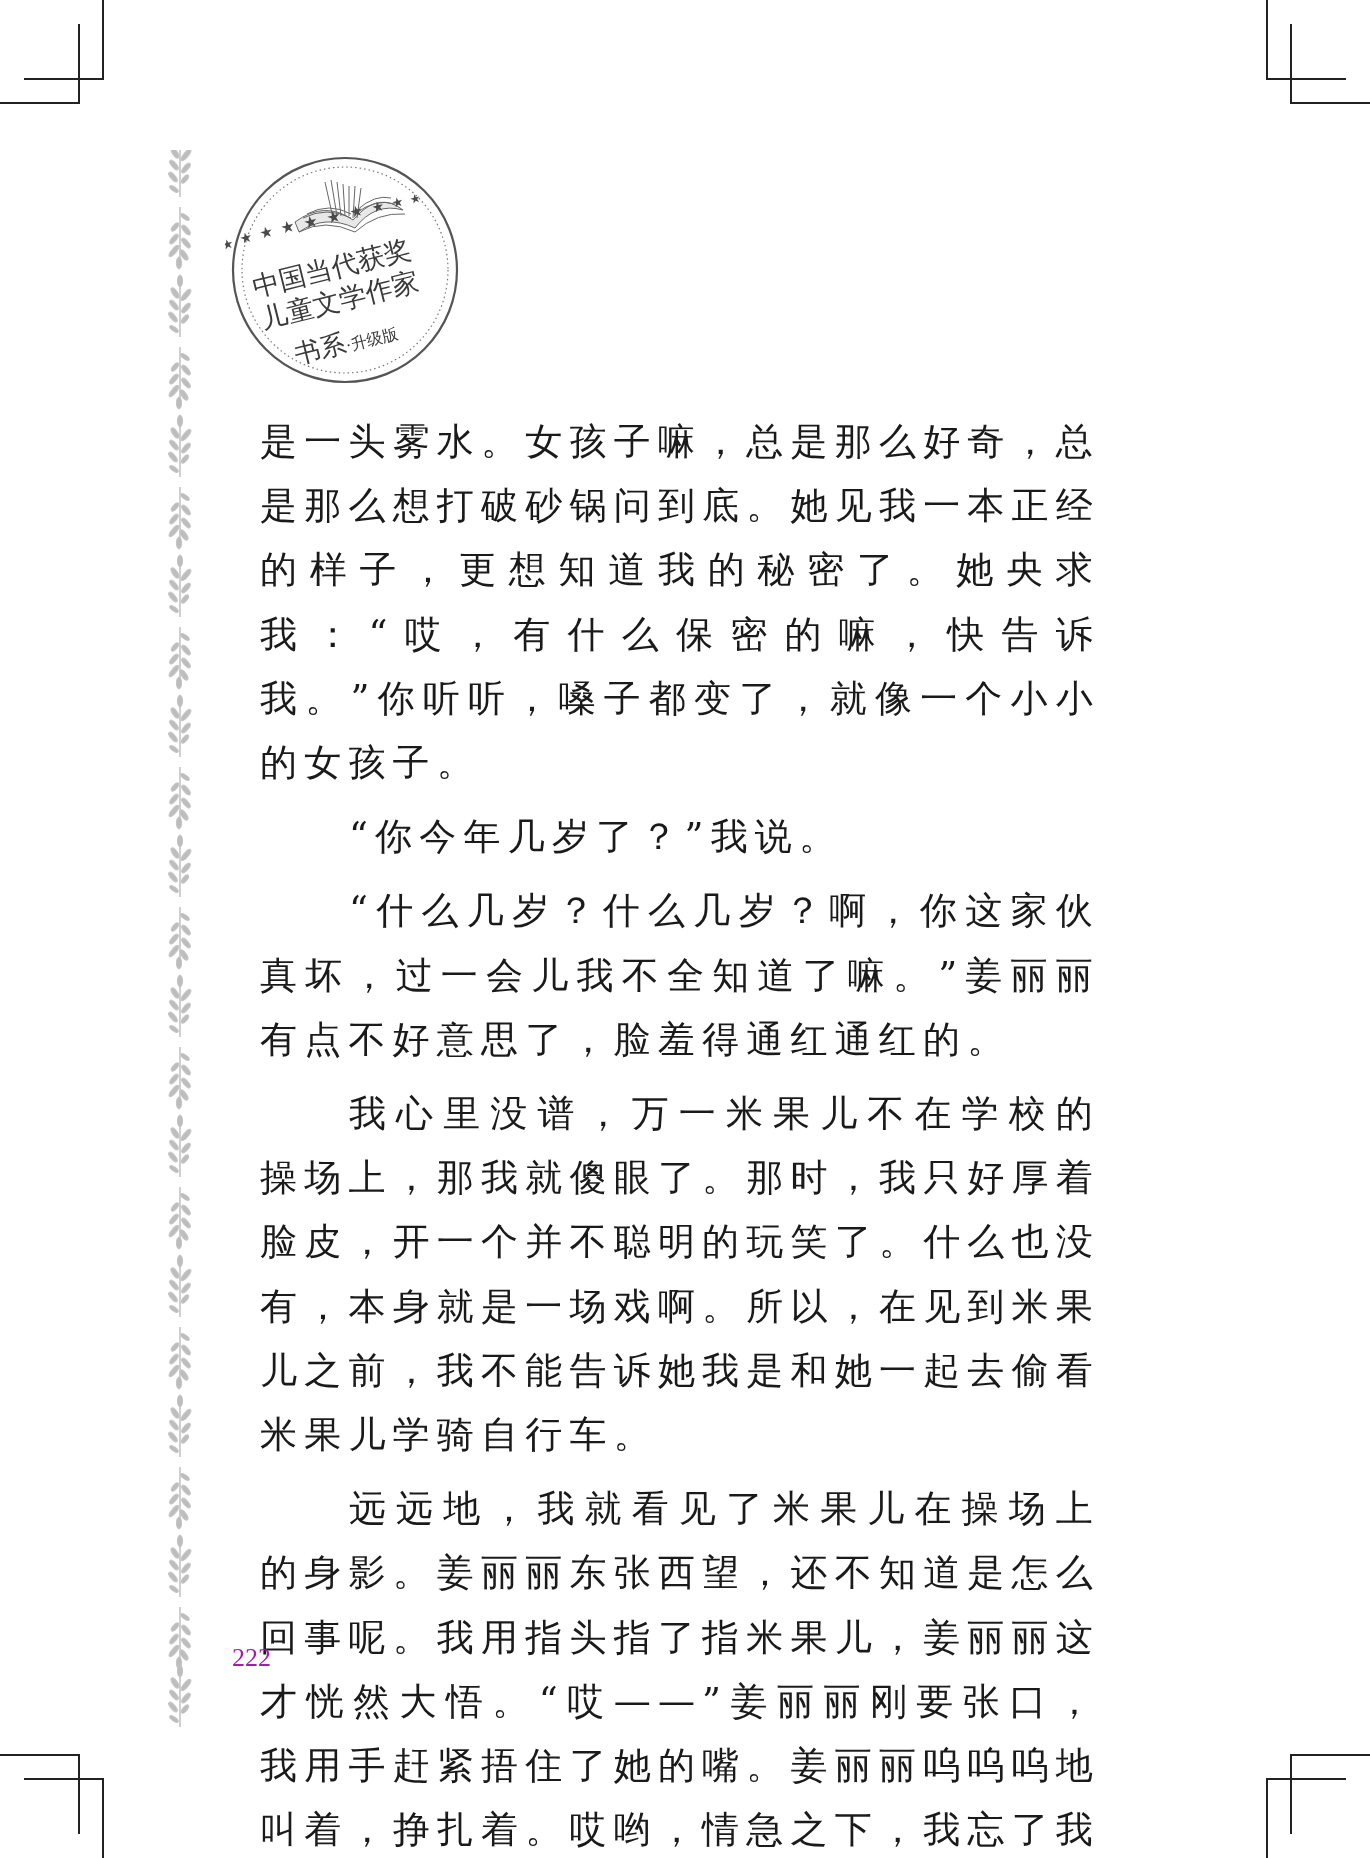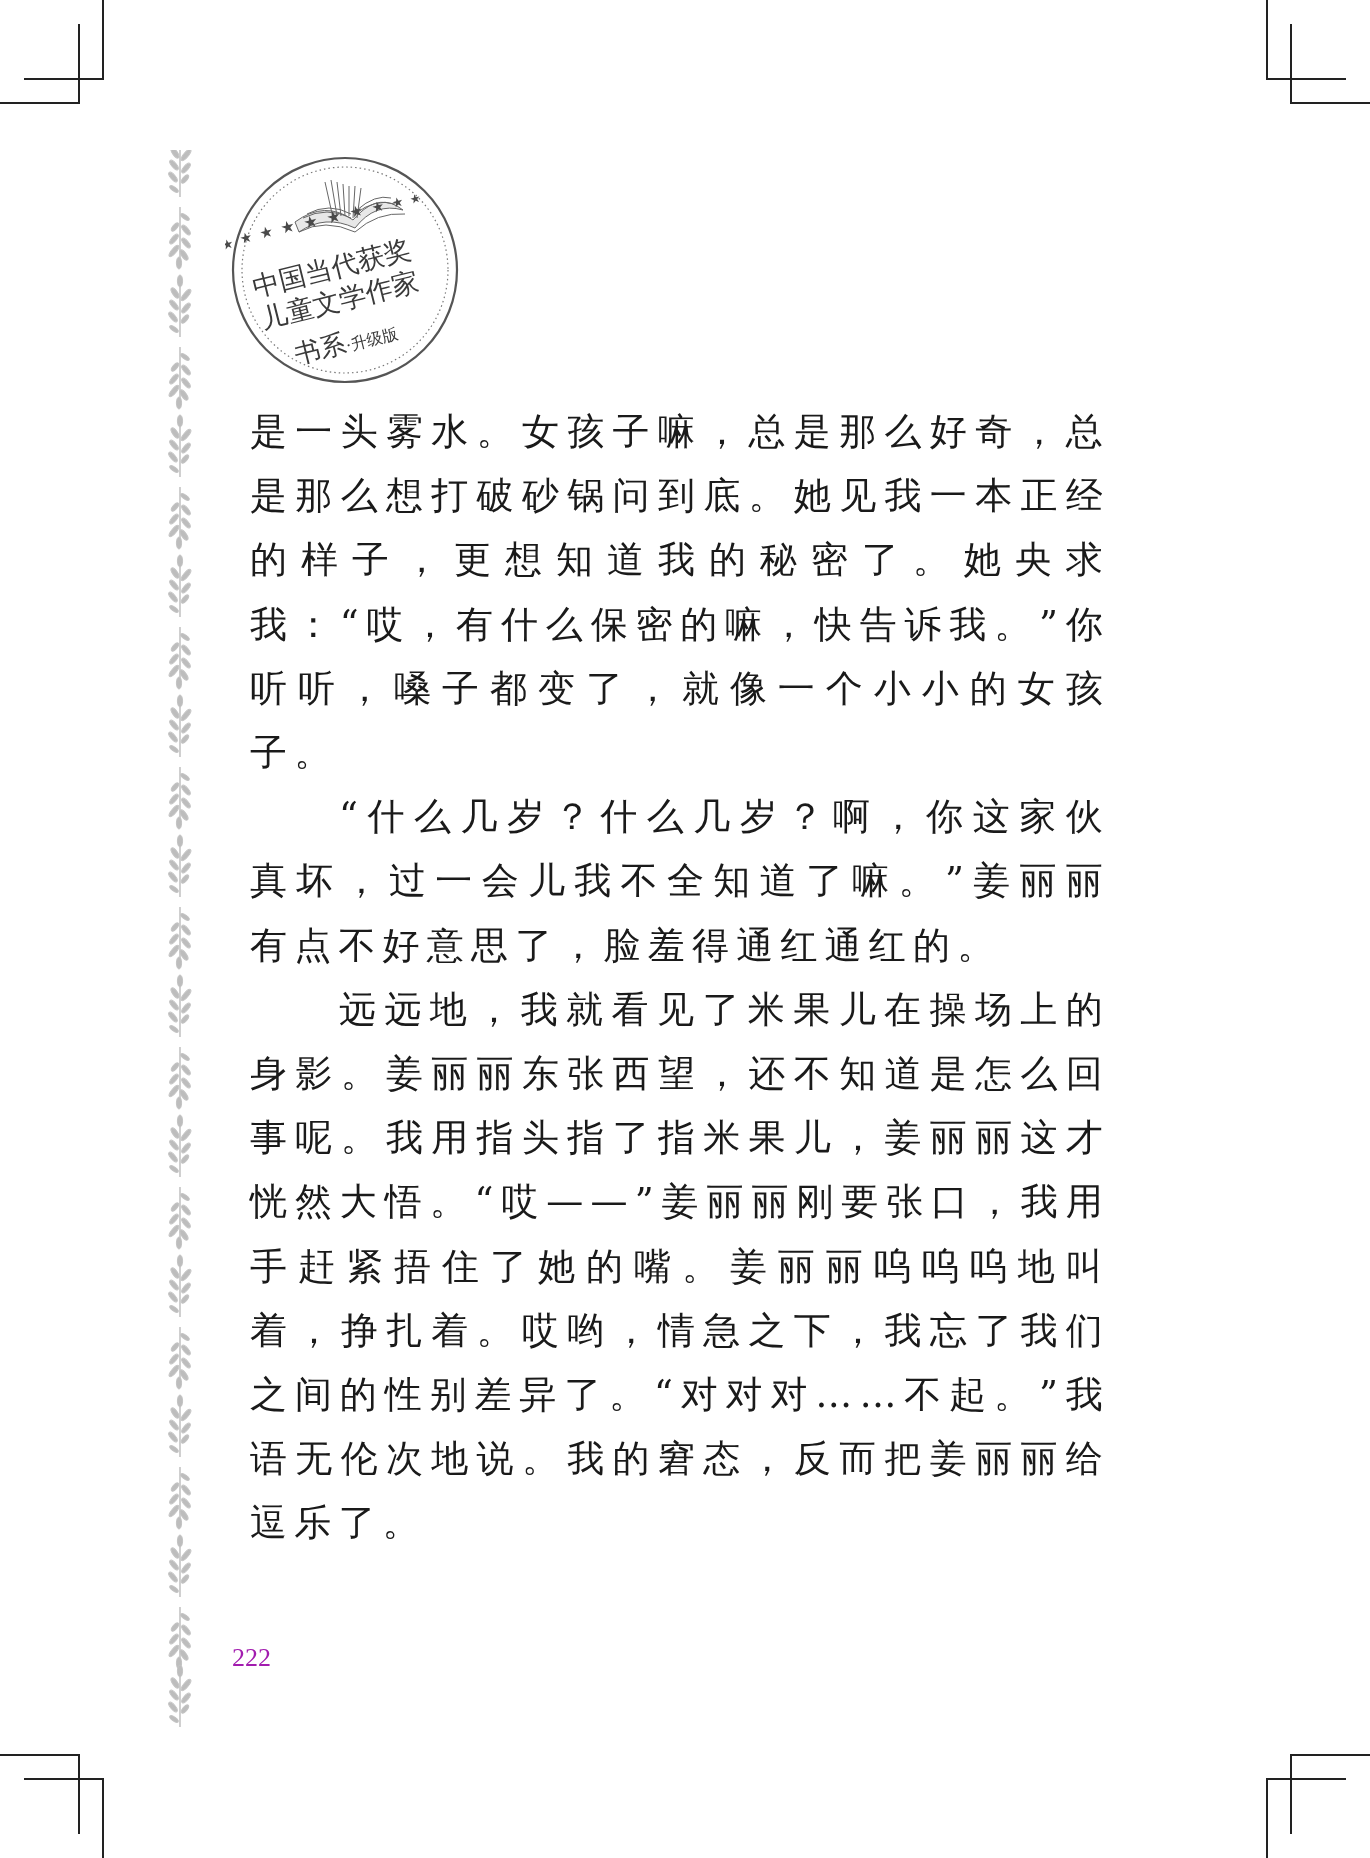--- a/index.html
+++ b/index.html
@@ -9,21 +9,21 @@
   .crop { position: absolute; background: #222; }
 
   .vine { position: absolute; left: 150px; top: 150px; width: 60px; height: 1580px; }
 
   .badge { position: absolute; left: 225px; top: 152px; width: 240px; height: 240px; }
   .badge-text { position: absolute; left: 0; top: 0; width: 240px; height: 240px; }
   .badge-line { position: absolute; font-family: "DejaVu Serif", serif; color: #3a3a3a;
                 white-space: nowrap; transform-origin: left center; }
 
   .page-body { position: absolute; left: 250px; top: 400px; width: 860px; }
-  .para { margin: 0; font-size: 37px; line-height: 64.2px; letter-spacing: 7.2px;
+  .para { margin: 10px; font-size: 37px; line-height: 64.2px; letter-spacing: 7.2px;
           text-align: justify; text-align-last: left; }
   .para.indent { text-indent: 89px; }
 
   .page-number { position: absolute; left: 232px; top: 1643px; font-size: 26px;
                  font-family: "Liberation Serif", serif; color: #a21caf; }
 </style>
 </head>
 <body>
 
 <div>
@@ -131,18 +131,20 @@
     <div class="badge-line" style="left:28px;top:118px;font-size:27px;transform:rotate(-14deg);">中国当代获奖</div>
     <div class="badge-line" style="left:36px;top:150px;font-size:27px;transform:rotate(-14deg);">儿童文学作家</div>
     <div class="badge-line" style="left:70px;top:186px;font-size:26px;transform:rotate(-14deg);">
       <span>书系</span><span style="font-size:16px;">·升级版</span>
     </div>
   </div>
 </div>
 
 <div class="page-body">
   <p class="para">是一头雾水。女孩子嘛，总是那么好奇，总是那么想打破砂锅问到底。她见我一本正经的样子，更想知道我的秘密了。她央求我：“哎，有什么保密的嘛，快告诉我。”你听听，嗓子都变了，就像一个小小的女孩子。</p>
+  <p class="para indent">“你今年几岁了？”我说。</p>
   <p class="para indent">“什么几岁？什么几岁？啊，你这家伙真坏，过一会儿我不全知道了嘛。”姜丽丽有点不好意思了，脸羞得通红通红的。</p>
+  <p class="para indent">我心里没谱，万一米果儿不在学校的操场上，那我就傻眼了。那时，我只好厚着脸皮，开一个并不聪明的玩笑了。什么也没有，本身就是一场戏啊。所以，在见到米果儿之前，我不能告诉她我是和她一起去偷看米果儿学骑自行车。</p>
   <p class="para indent">远远地，我就看见了米果儿在操场上的身影。姜丽丽东张西望，还不知道是怎么回事呢。我用指头指了指米果儿，姜丽丽这才恍然大悟。“哎——”姜丽丽刚要张口，我用手赶紧捂住了她的嘴。姜丽丽呜呜呜地叫着，挣扎着。哎哟，情急之下，我忘了我们之间的性别差异了。“对对对……不起。”我语无伦次地说。我的窘态，反而把姜丽丽给逗乐了。</p>
 
 </div>
 
 <div class="page-number">222</div>
 
 </body></html>

